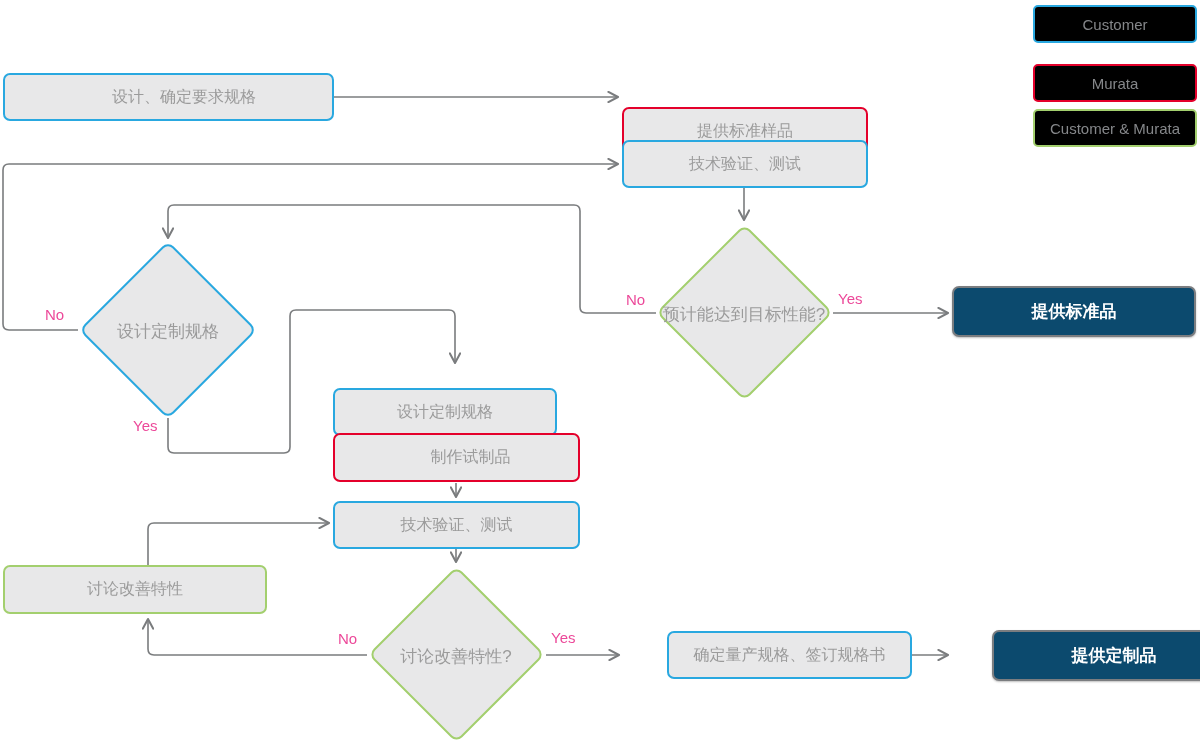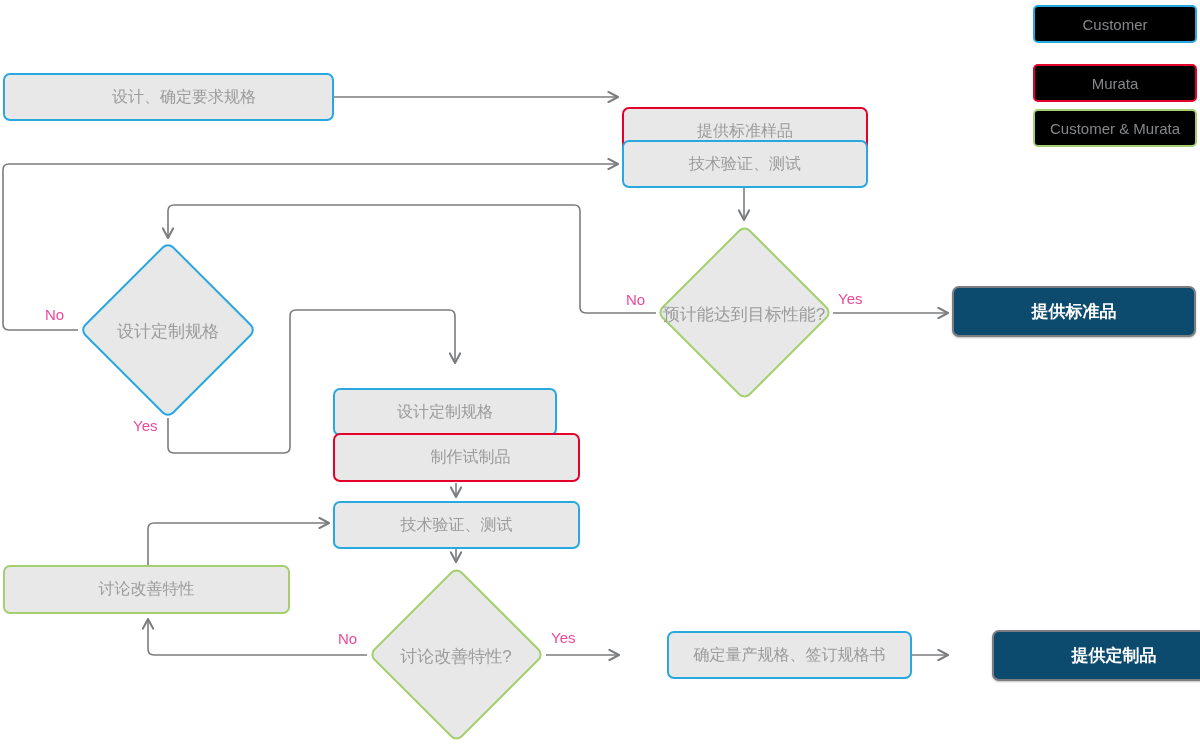--- a/index.html
+++ b/index.html
@@ -126,21 +126,21 @@
   <div class="diamond-label" style="left:168px; top:331px;">设计定制规格</div>
   <div class="diamond-label" style="left:744px; top:314px;">预计能达到目标性能?</div>
   <div class="diamond-label" style="left:456px; top:656px;">讨论改善特性?</div>
 
   <div class="node customer" style="left:3px; top:73px; width:331px; height:48px;padding-left:31px;">设计、确定要求规格</div>
   <div class="node murata" style="left:622px; top:73px; width:246px; height:48px;margin-top:34px;">提供标准样品</div>
   <div class="node customer" style="left:622px; top:140px; width:246px; height:48px;">技术验证、测试</div>
   <div class="node customer" style="left:333px; top:388px; width:224px; height:48px;">设计定制规格</div>
   <div class="node murata" style="left:333px; top:433px; width:247px; height:49px;padding-left:28px;">制作试制品</div>
   <div class="node customer" style="left:333px; top:501px; width:247px; height:48px;">技术验证、测试</div>
-  <div class="node both" style="left:3px; top:565px; width:287px; height:49px;">讨论改善特性</div>
+  <div class="node both" style="left:3px; top:565px; width:264px; height:49px;">讨论改善特性</div>
   <div class="node customer" style="left:623px; top:631px; width:245px; height:48px;margin-left:44px;">确定量产规格、签订规格书</div>
   <div class="node result" style="left:952px; top:286px; width:244px; height:51px;">提供标准品</div>
   <div class="node result" style="left:952px; top:630px; width:244px; height:51px;margin-left:40px;">提供定制品</div>
 
   <div class="branch-label" style="left:626px; top:291px;">No</div>
   <div class="branch-label" style="left:838px; top:290px;">Yes</div>
   <div class="branch-label" style="left:45px; top:306px;">No</div>
   <div class="branch-label" style="left:133px; top:417px;">Yes</div>
   <div class="branch-label" style="left:338px; top:630px;">No</div>
   <div class="branch-label" style="left:551px; top:629px;">Yes</div>

